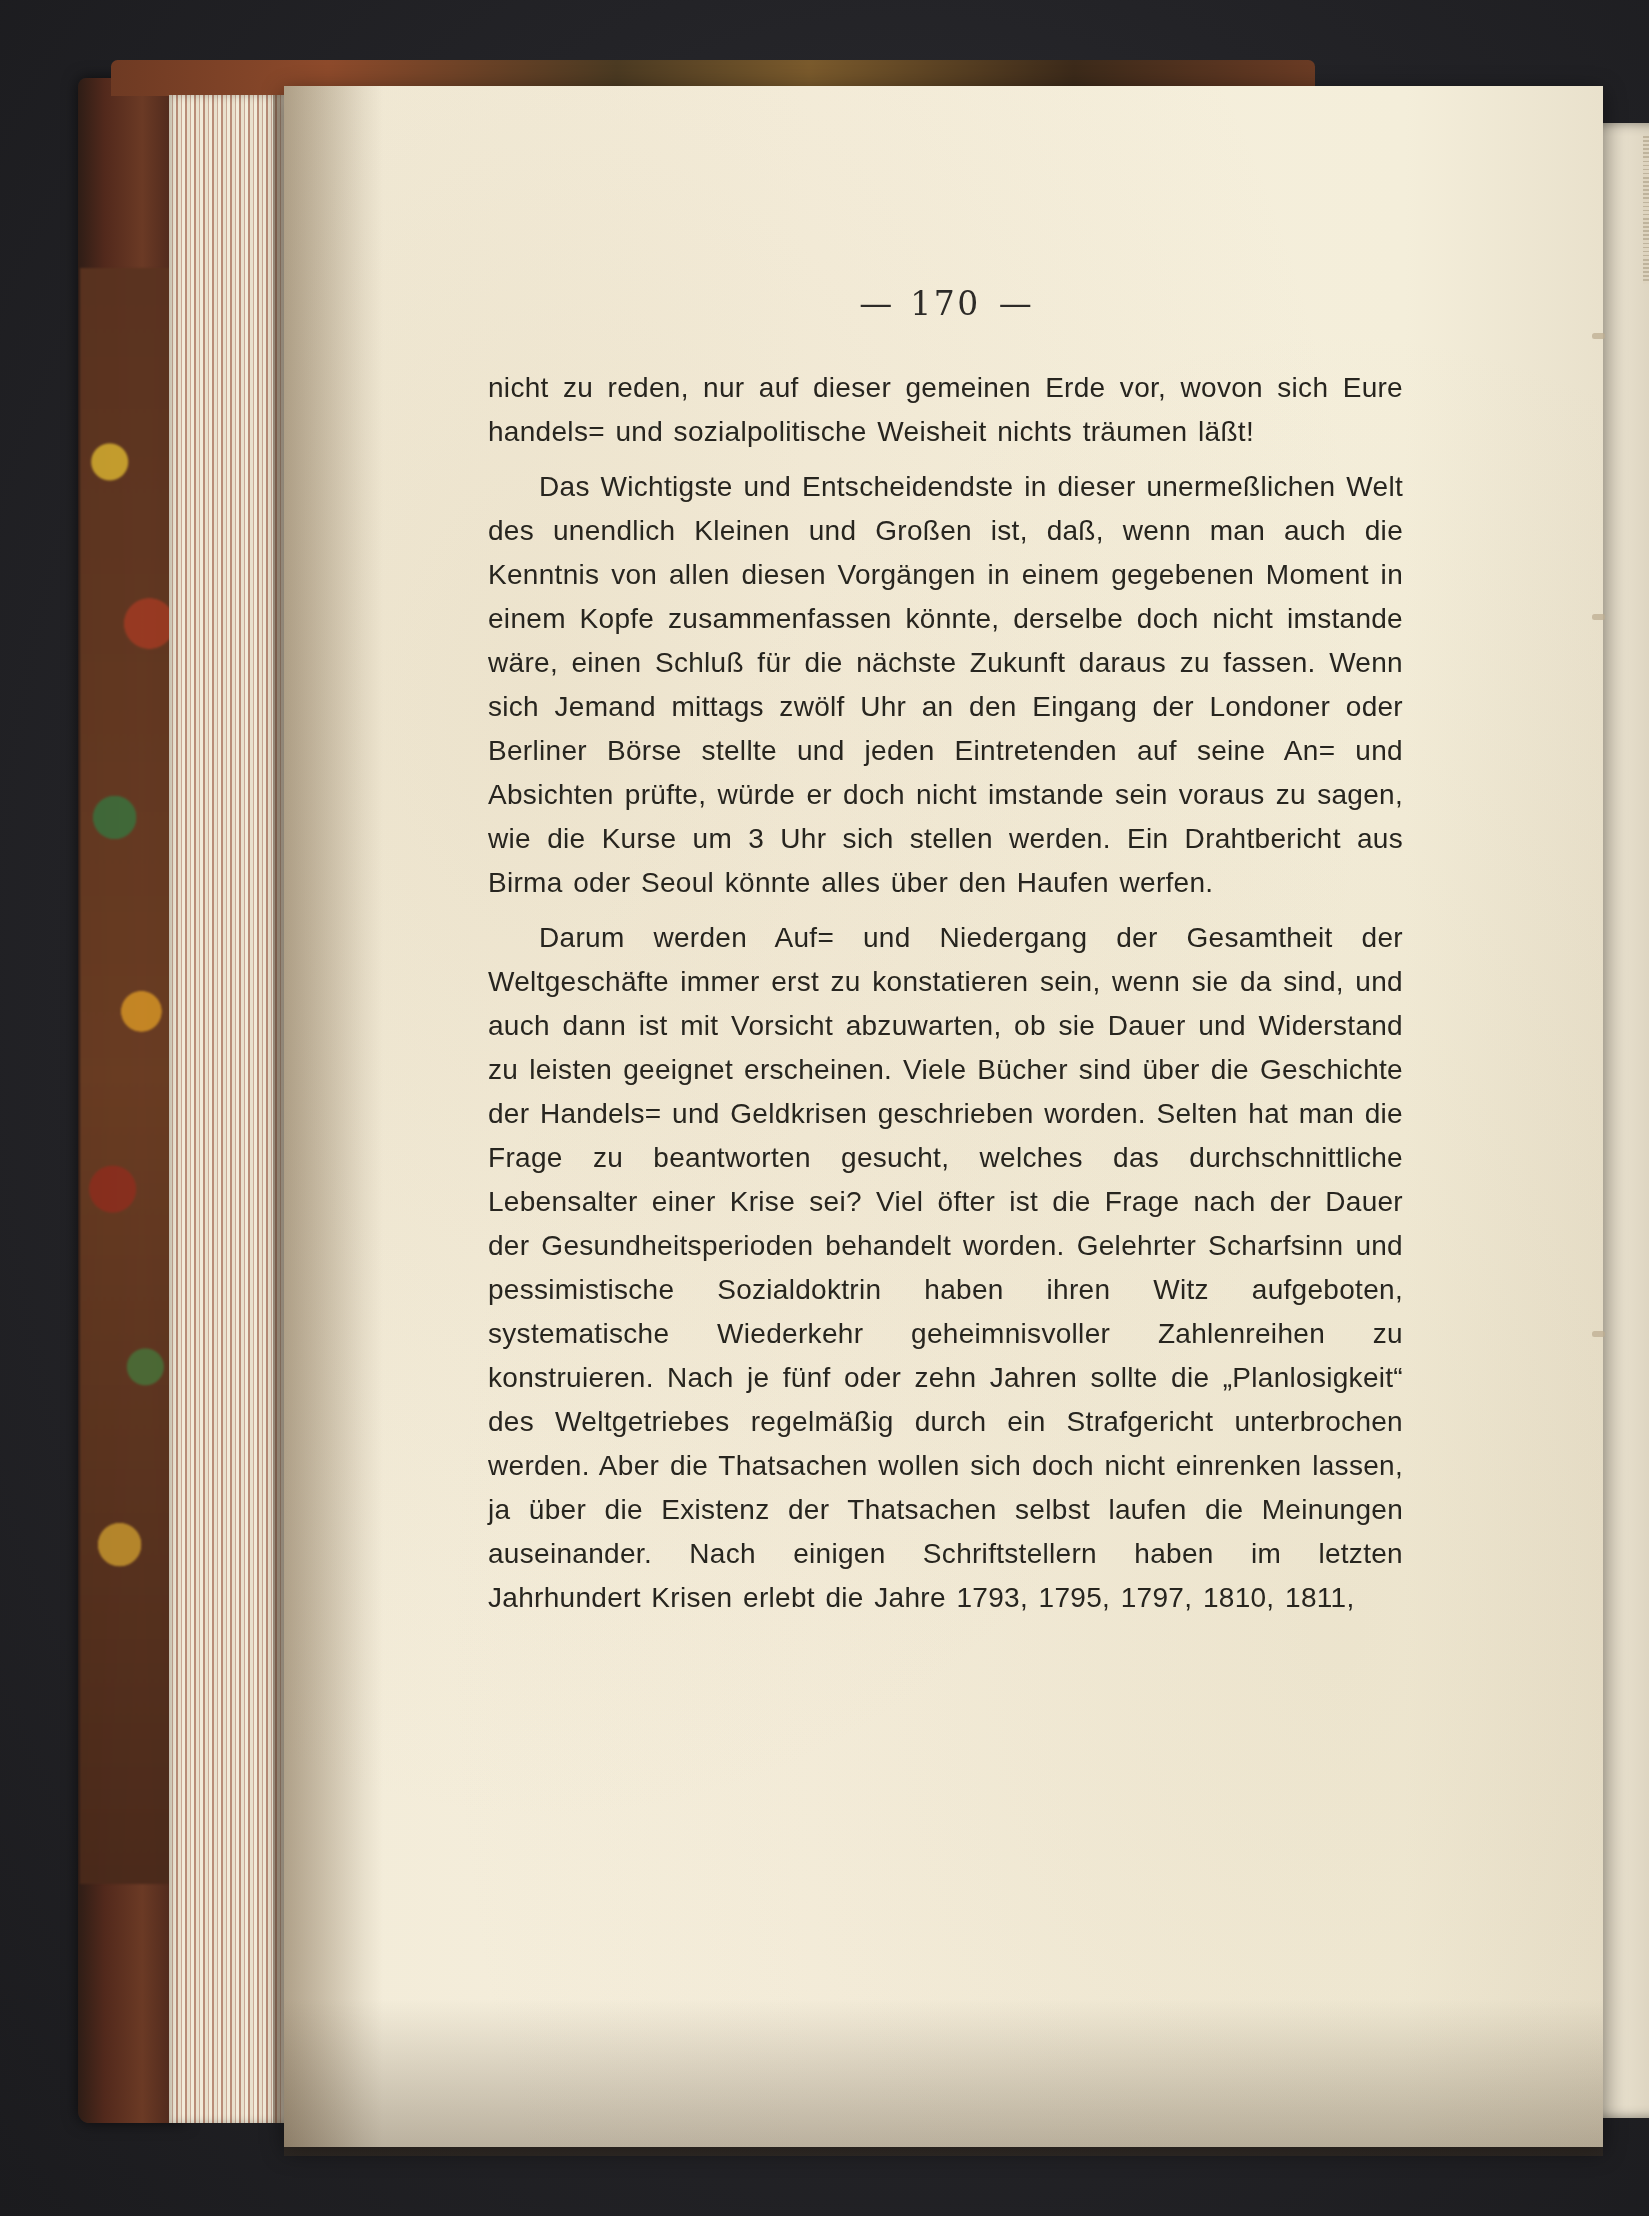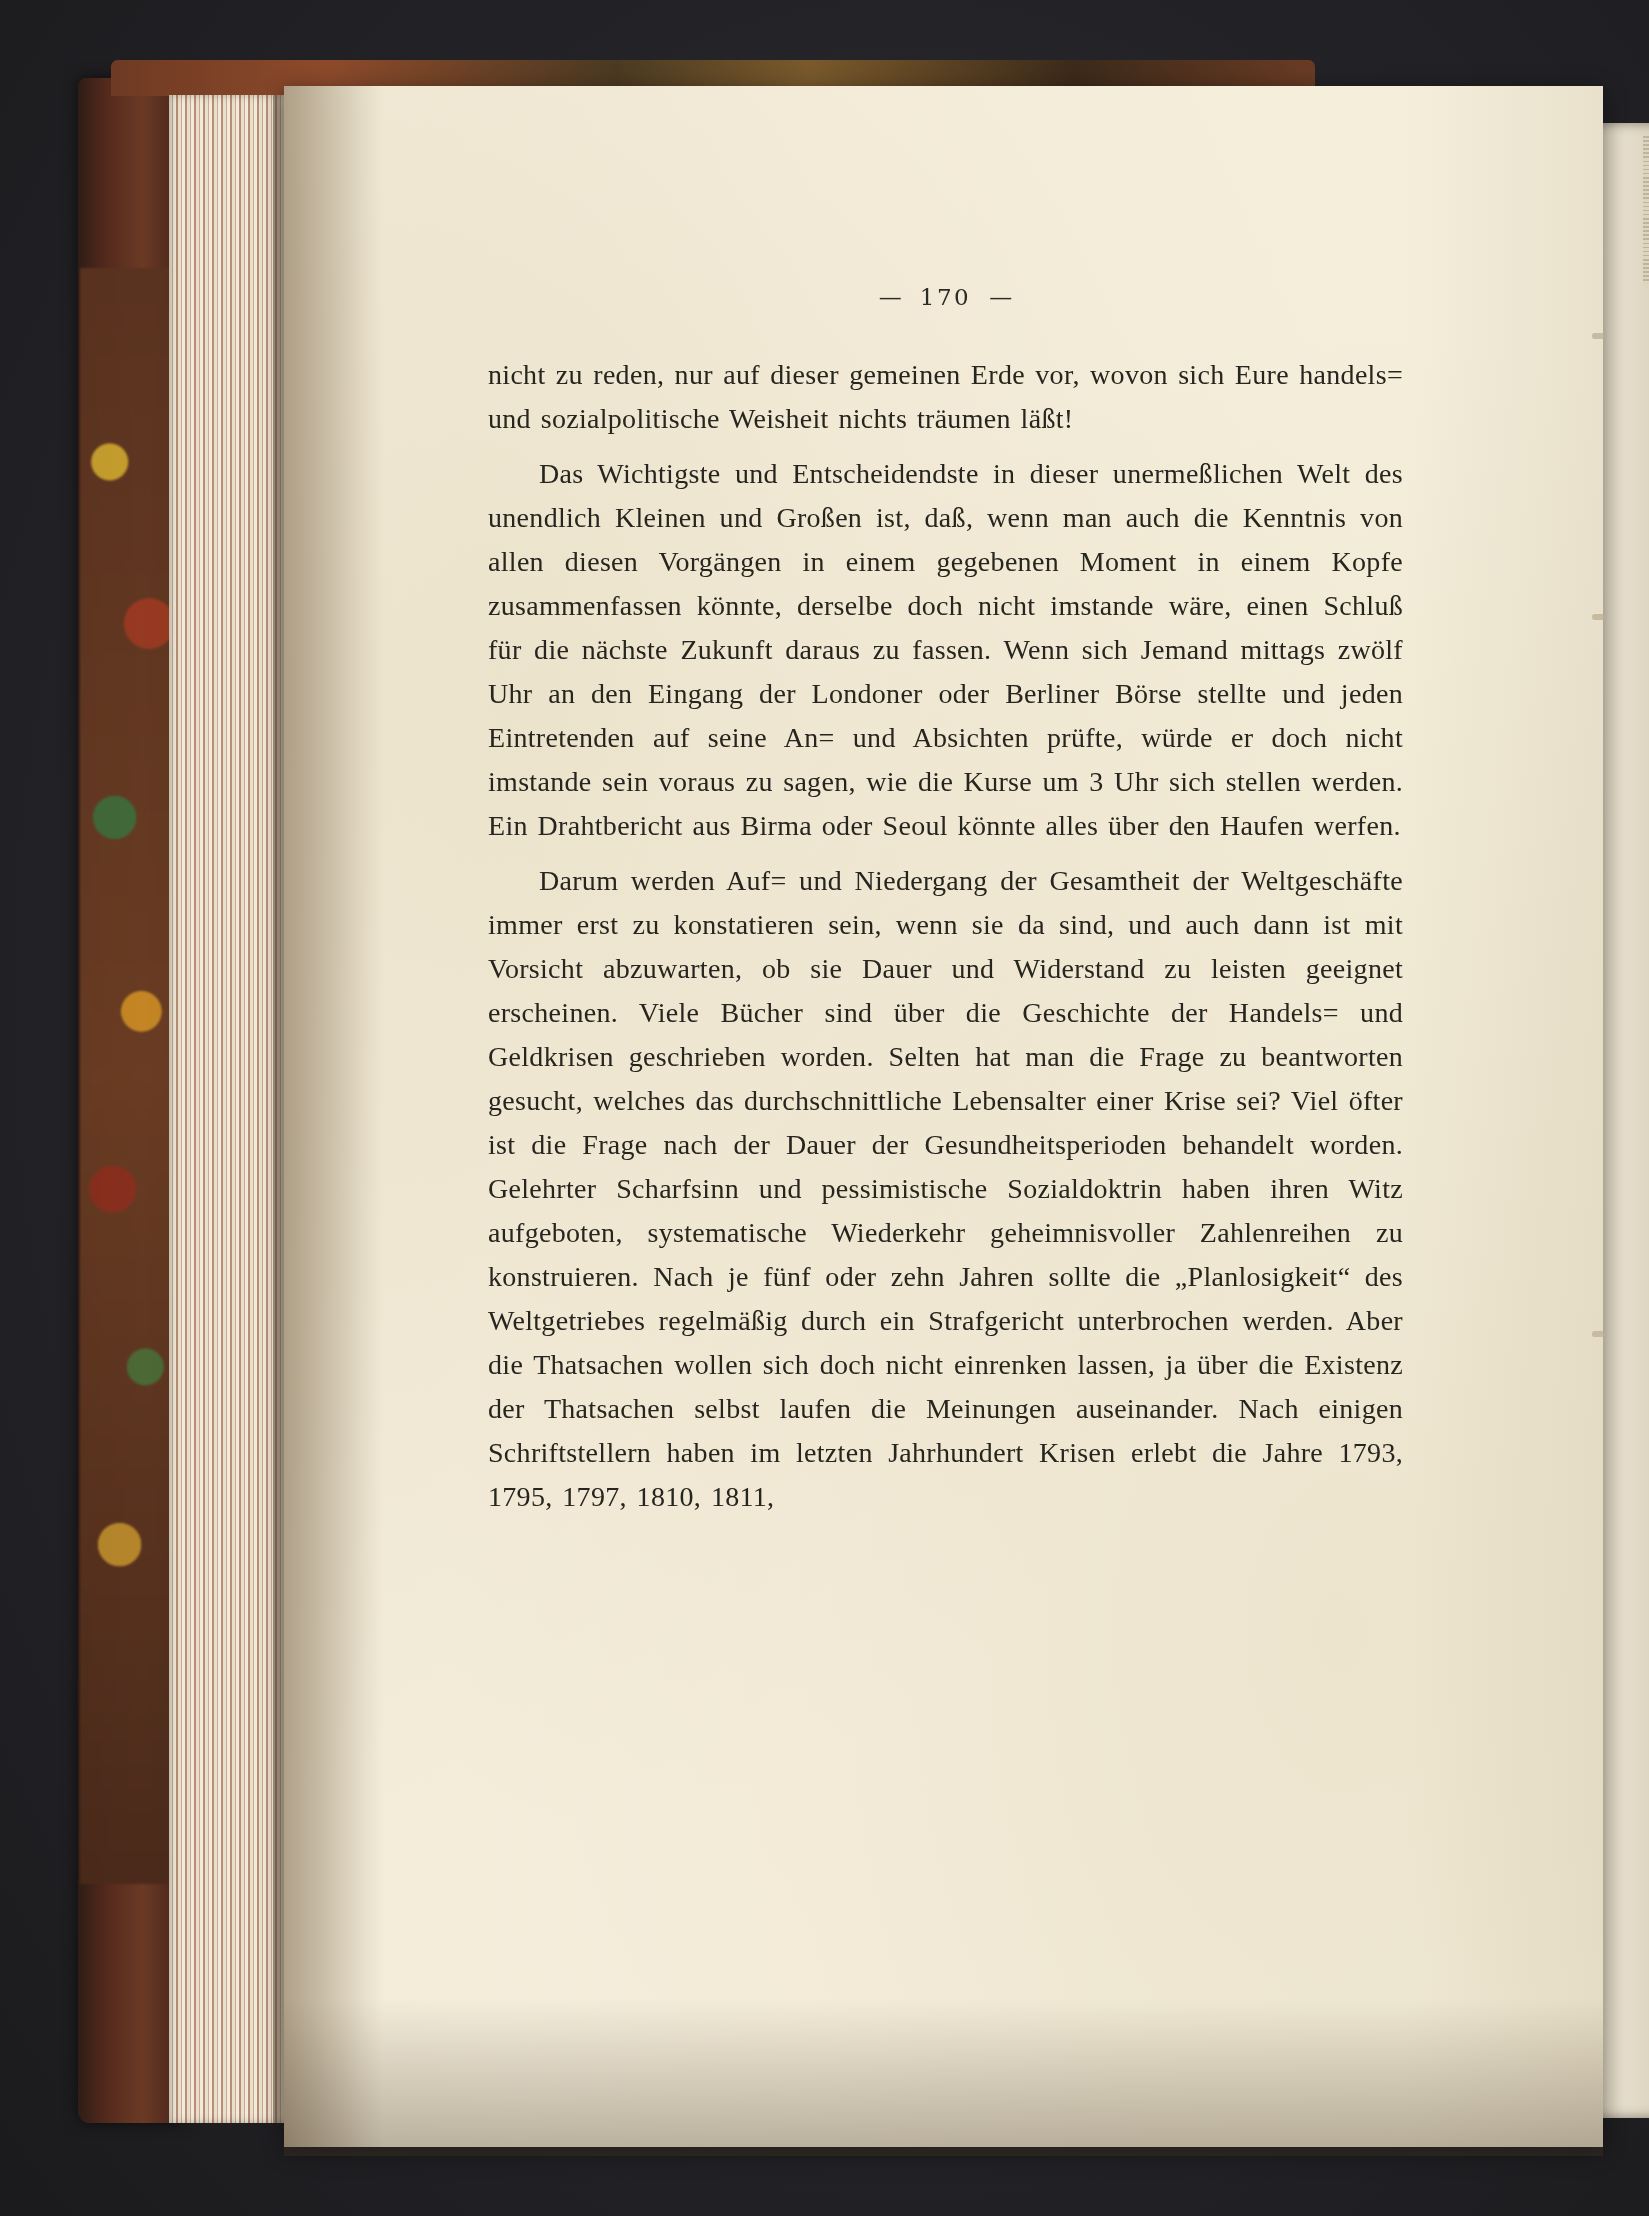--- a/index.html
+++ b/index.html
@@ -139,32 +139,32 @@
   .page-inner {
     position: absolute;
     left: 204px;
     top: 198px;
     width: 915px;
   }
 
   .folio {
     text-align: center;
     font-family: "DejaVu Serif", serif;
-    font-size: 23px;
+    font-size: 33px;
     letter-spacing: 2.5px;
     color: #2d2b28;
     margin-bottom: 43px;
   }
   .folio .rule { letter-spacing: 0; padding: 0 18px; }
 
   .bodytext p {
     margin: 0 0 1.6px 0;
     text-align: justify;
     text-align-last: left;
-    font-family: Liberation Serif, serif;
+    font-family: Liberation Sans, sans-serif;
     font-size: 28px;
     line-height: 44px;
     color: #27251f;
     letter-spacing: 0.3px;
     word-spacing: 2.5px;
     -webkit-font-feature-settings: "liga" 1;
   }
   .bodytext p.indent { text-indent: 51px; margin-top: 11px; }
 
   

